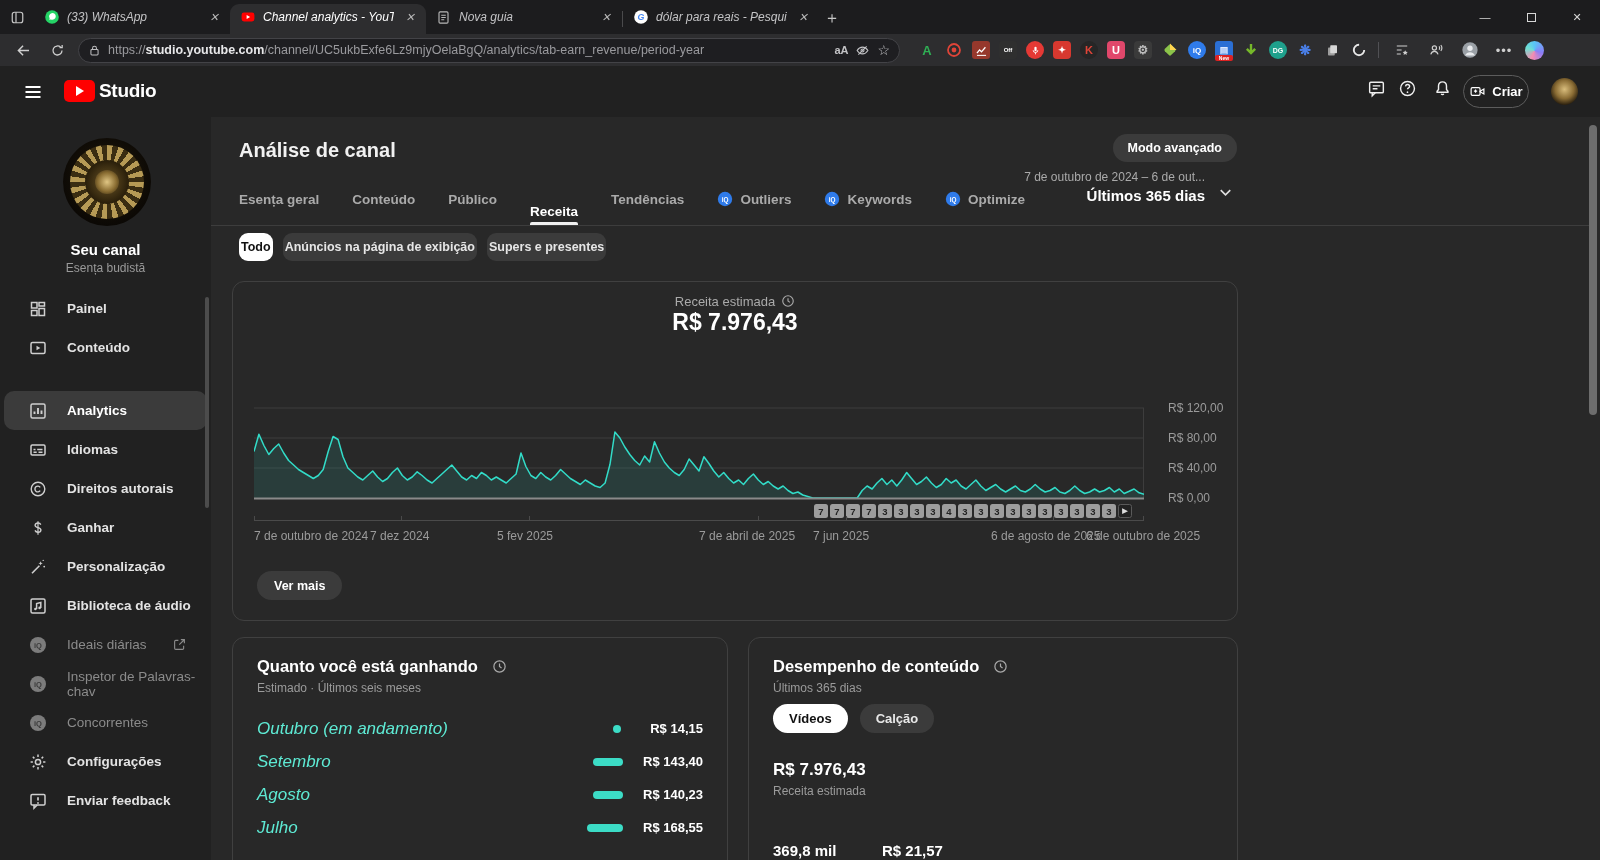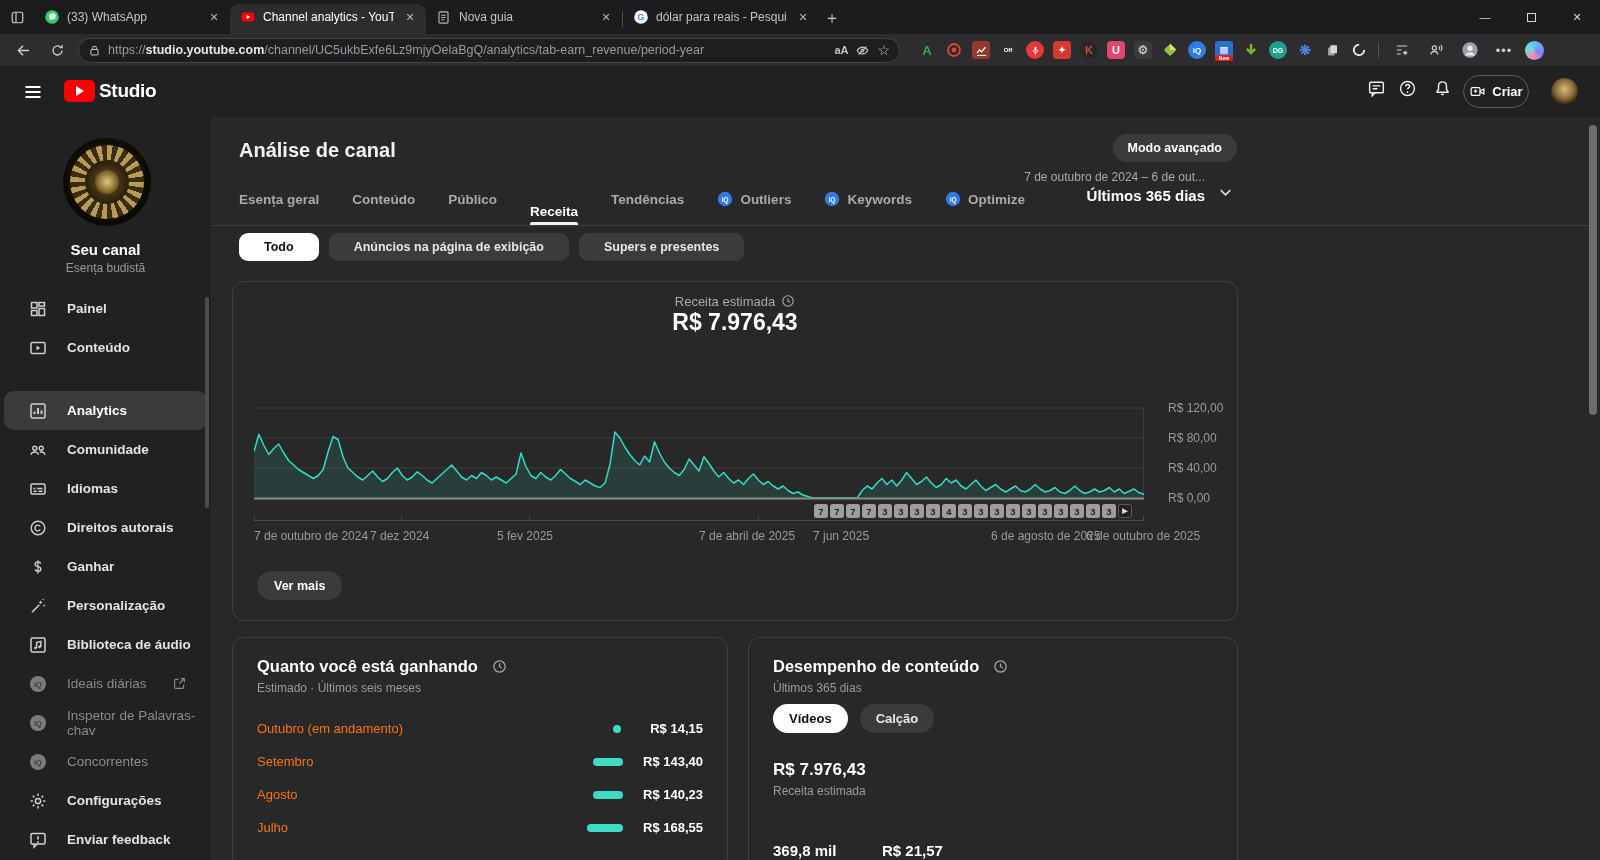--- a/index.html
+++ b/index.html
@@ -5,21 +5,21 @@
   * { box-sizing: border-box; margin: 0; padding: 0; }
   html,body { width:1600px; height:860px; overflow:hidden; background:#282828;
     font-family:"Liberation Sans", sans-serif; -webkit-font-smoothing:antialiased; }
   .screen { position:relative; width:1600px; height:860px; background:#282828; }
 
   
   .titlebar { position:absolute; top:0; left:0; width:1600px; height:34px; background:#1c1c1e;
     display:flex; align-items:flex-end; }
   .tab-actions { width:34px; height:34px; display:flex; align-items:center; justify-content:center; color:#c8c8c8; }
   .btab { width:196px; height:30px; border-radius:9px 9px 0 0; display:flex; align-items:center;
-    padding:0 7px 4px 9px; color:#c4c4c6; font-size:12px; gap:7px; position:relative; }
+    padding:0 7px 4px 9px; color:#c4c4c6; font-size:12px; gap:7px; position:relative;font-style:italic; }
   .btab.active { background:#2d2d2f; color:#fff; }
   .btab .fav { width:17px; height:17px; flex:0 0 auto; display:flex; align-items:center; justify-content:center; }
   .btab .t { flex:1; overflow:hidden; white-space:nowrap; }
   .btab .x { color:#b8b8b8; font-size:11px; width:18px; height:18px; border-radius:4px;
     display:flex; align-items:center; justify-content:center; }
   .tabdiv { width:1px; height:16px; background:#4a4a4c; margin-bottom:7px; }
   .newtab { color:#c8c8c8; font-size:16px; width:26px; height:26px; margin-bottom:3px;
     display:flex; align-items:center; justify-content:center; }
   .wincontrols { position:absolute; right:0; top:0; height:34px; display:flex; }
   .wc { width:46px; height:34px; display:flex; align-items:center; justify-content:center; color:#d7d7d7; font-size:11px; }
@@ -93,21 +93,21 @@
     border-radius:15px; color:#fff; font-size:12.5px; font-weight:bold; display:flex; align-items:center; }
   .atabs { position:absolute; left:7px; top:70px; display:flex; gap:33px; height:38px; }
   .atab { display:flex; align-items:center; gap:7px; color:#aaa; font-size:13.5px; font-weight:bold; position:relative; padding-bottom:14px; }
   .atab.active { color:#fff;margin-top:24px; }
   .atab.active::after { content:""; position:absolute; left:0; right:0; bottom:0; height:3px; background:#f1f1f1; border-radius:2px 2px 0 0; }
   .daterange { position:absolute; right:33px; top:53px; text-align:right; }
   .daterange .l1 { color:#aaa; font-size:12px; }
   .daterange .l2 { color:#fff; font-size:15px; font-weight:bold; margin-top:3px; }
   .datechev { position:absolute; right:3px; top:66px; color:#e0e0e0; }
   .chips { position:absolute; left:7px; top:116px; display:flex; gap:10px; }
-  .chip { height:28px; padding:0 25px; border-radius:9px; background:#3b3b3b; color:#e6e6e6;
+  .chip { height:28px; padding:0 2px; border-radius:9px; background:#3b3b3b; color:#e6e6e6;
     font-size:12.5px; font-weight:bold; display:flex; align-items:center; }
   .chip.sel { background:#fff; color:#111; }
 
   .card { position:absolute; background:#282828; border:1px solid #404040; border-radius:12px; }
   .chart-card { left:0; top:164px; width:1006px; height:340px; }
   .metric-label { position:absolute; top:11px; width:100%; text-align:center; color:#aaa; font-size:13px; }
   .metric-label .lab { vertical-align:middle; }
   .metric-total { position:absolute; top:27px; width:100%; text-align:center; color:#fff; font-size:23px; font-weight:bold; }
   .plot { position:absolute; left:21px; top:122px; width:890px; height:100px; }
   .ylab { position:absolute; left:927px; color:#9b9b9b; font-size:12px;margin-left:8px; }
@@ -121,21 +121,21 @@
   .vermais { position:absolute; left:24px; top:289px; height:29px; padding:0 17px; background:#3b3b3b;
     border-radius:15px; color:#fff; font-size:12.5px; font-weight:bold; display:flex; align-items:center; }
 
   .earn-card { left:0; top:520px; width:496px; height:300px; }
   .perf-card { left:516px; top:520px; width:490px; height:300px; }
   .card-title { position:absolute; left:24px; top:19px; color:#fff; font-size:16.5px; font-weight:bold;
     display:flex; align-items:center; gap:8px; }
   .card-sub { position:absolute; left:24px; top:43px; color:#9b9b9b; font-size:12px; }
   .erows { position:absolute; left:0; top:74px; width:100%; }
   .erow { height:33px; display:flex; align-items:center; padding:0 24px; }
-  .erow .lab { flex:1; color:#f97316; font-size:13px; }
+  .erow .lab { flex:1; color:#5eead4; font-size:17px;font-style:italic; }
   .erow .barwrap { width:46px; display:flex; justify-content:flex-end; margin-right:14px; }
   .erow .bar { height:8px; border-radius:4px; background:#3cdcc6; }
   .erow .dot { width:8px; height:8px; border-radius:50%; background:#3cdcc6; margin-right:2px; }
   .erow .val { width:66px; text-align:right; color:#fff; font-size:13px; font-weight:bold; }
   .pchips { position:absolute; left:24px; top:66px; display:flex; gap:12px; }
   .pchip { height:29px; padding:0 16px; border-radius:15px; background:#3b3b3b; color:#e8e8e8;
     font-size:13px; font-weight:bold; display:flex; align-items:center; }
   .pchip.sel { background:#fff; color:#111; }
   .prev { position:absolute; left:24px; top:122px; color:#fff; font-size:17px; font-weight:bold; }
   .prevlab { position:absolute; left:24px; top:146px; color:#9b9b9b; font-size:12px; }
@@ -391,30 +391,20 @@
           <span>Conteúdo</span>
         </div>
         <div class="side-item active">
           <span class="ic">
             <svg width="20" height="20" viewBox="0 0 20 20" fill="none" stroke="currentColor" stroke-width="1.5">
               <rect x="3" y="3" width="14" height="14" rx="1.5"></rect>
               <path d="M6.5 13v-2.5M10 13V7M13.5 13V9.5" stroke-width="1.9"></path>
             </svg>
           </span>
           <span>Analytics</span>
-        </div>
-        <div class="side-item">
-          <span class="ic">
-            <svg width="20" height="20" viewBox="0 0 20 20" fill="none" stroke="currentColor" stroke-width="1.4">
-              <circle cx="6.8" cy="8.3" r="2"></circle>
-              <circle cx="13.2" cy="8.3" r="2"></circle>
-              <path d="M3.2 14.8c0-1.7 1.6-2.8 3.6-2.8s3.6 1.1 3.6 2.8M11.8 12.2c.4-.1.9-.2 1.4-.2 2 0 3.6 1.1 3.6 2.8"></path>
-            </svg>
-          </span>
-          <span>Comunidade</span>
         </div>
         <div class="side-item">
           <span class="ic">
             <svg width="20" height="20" viewBox="0 0 20 20" fill="none" stroke="currentColor" stroke-width="1.5">
               <rect x="3" y="5" width="14" height="10" rx="1.2"></rect>
               <path d="M5.5 12.2h3.2M10.5 12.2h4M5.5 9.4h2M9.2 9.4h5.3"></path>
             </svg>
           </span>
           <span>Idiomas</span>
         </div>

